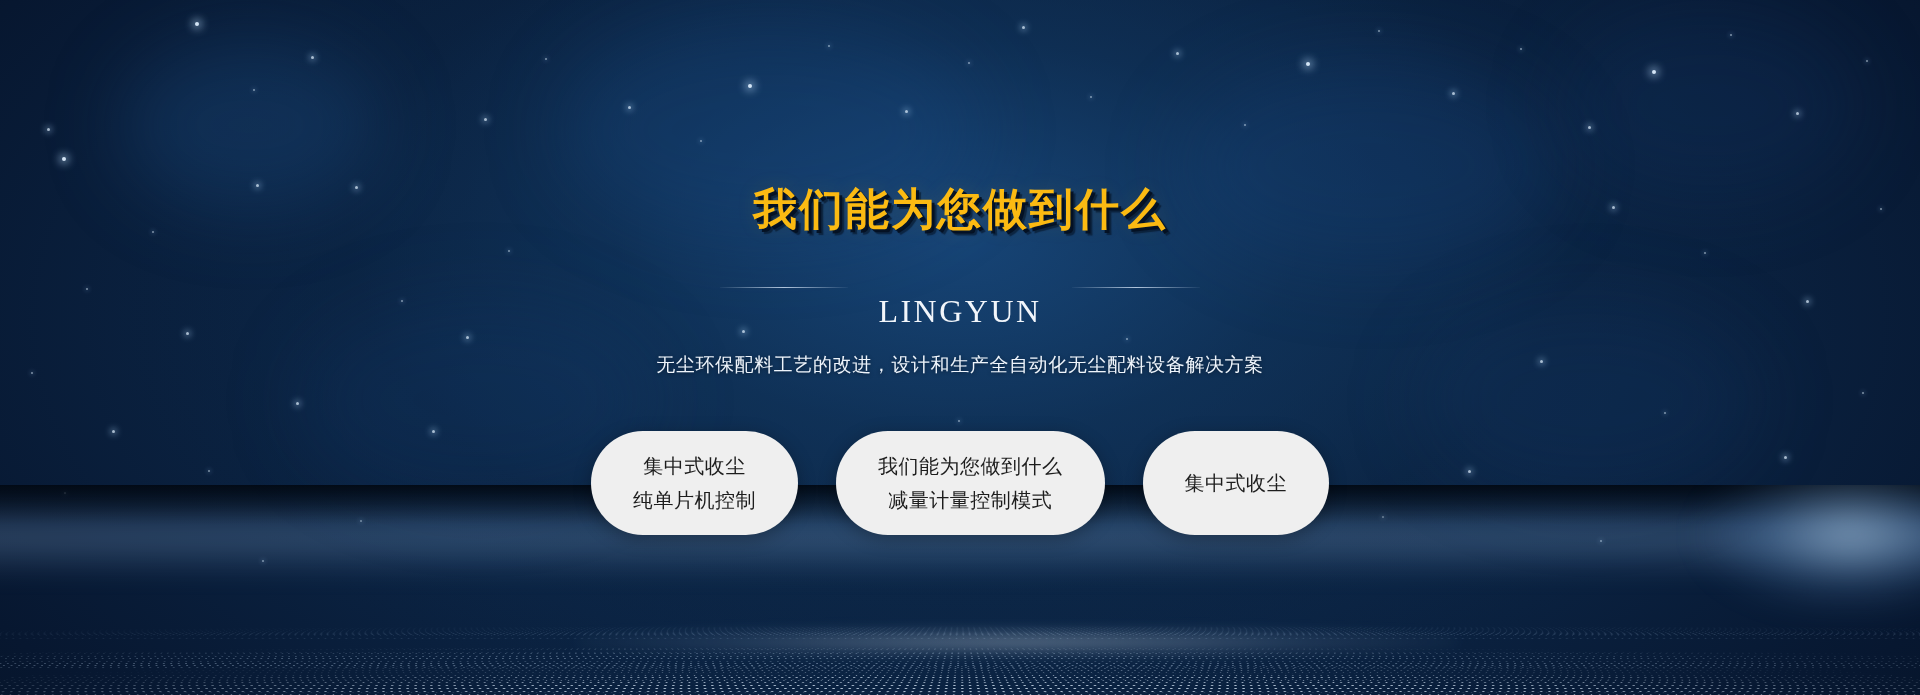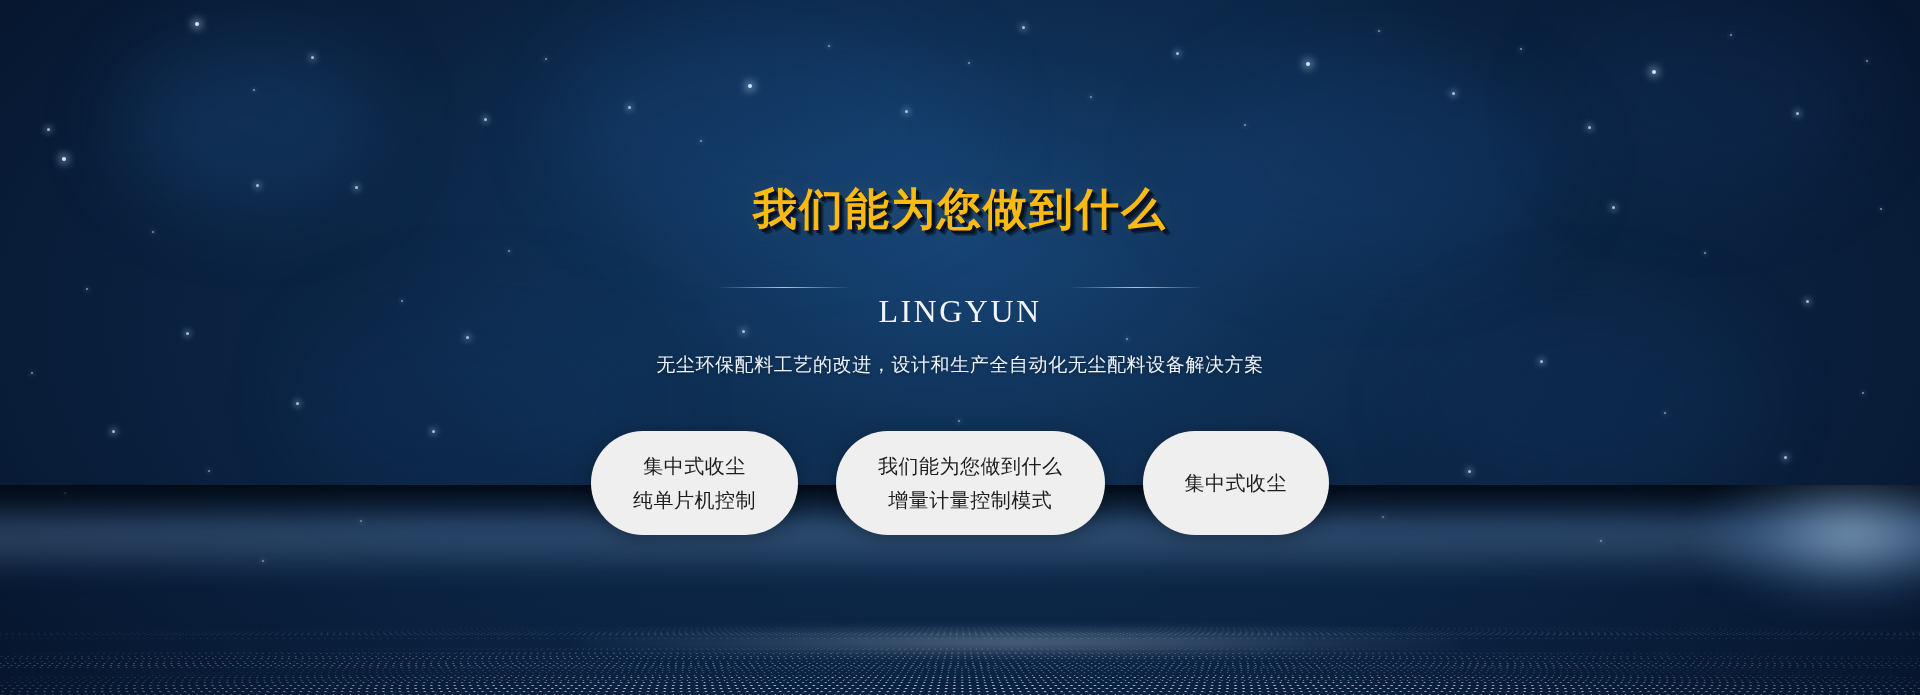--- a/index.html
+++ b/index.html
@@ -299,21 +299,21 @@
 
     <div class="cards">
 
       <div class="card">
         <span class="card-line">集中式收尘</span>
         <span class="card-line">纯单片机控制</span>
       </div>
 
       <div class="card">
         <span class="card-line">我们能为您做到什么</span>
-        <span class="card-line">增量计量控制模式</span>
+        <span class="card-line">减量计量控制模式</span>
       </div>
 
       <div class="card">
         <span class="card-line">集中式收尘</span>
       </div>
 
     </div>
   </div>
 </div>
 

